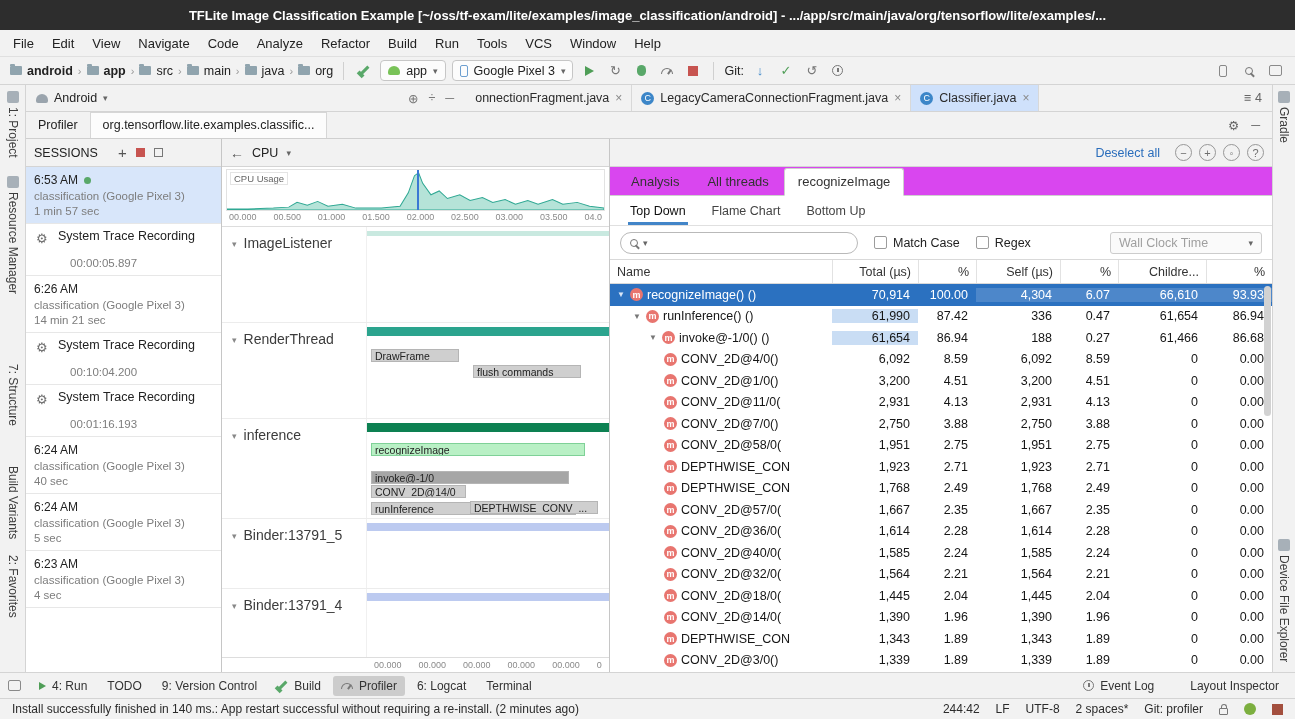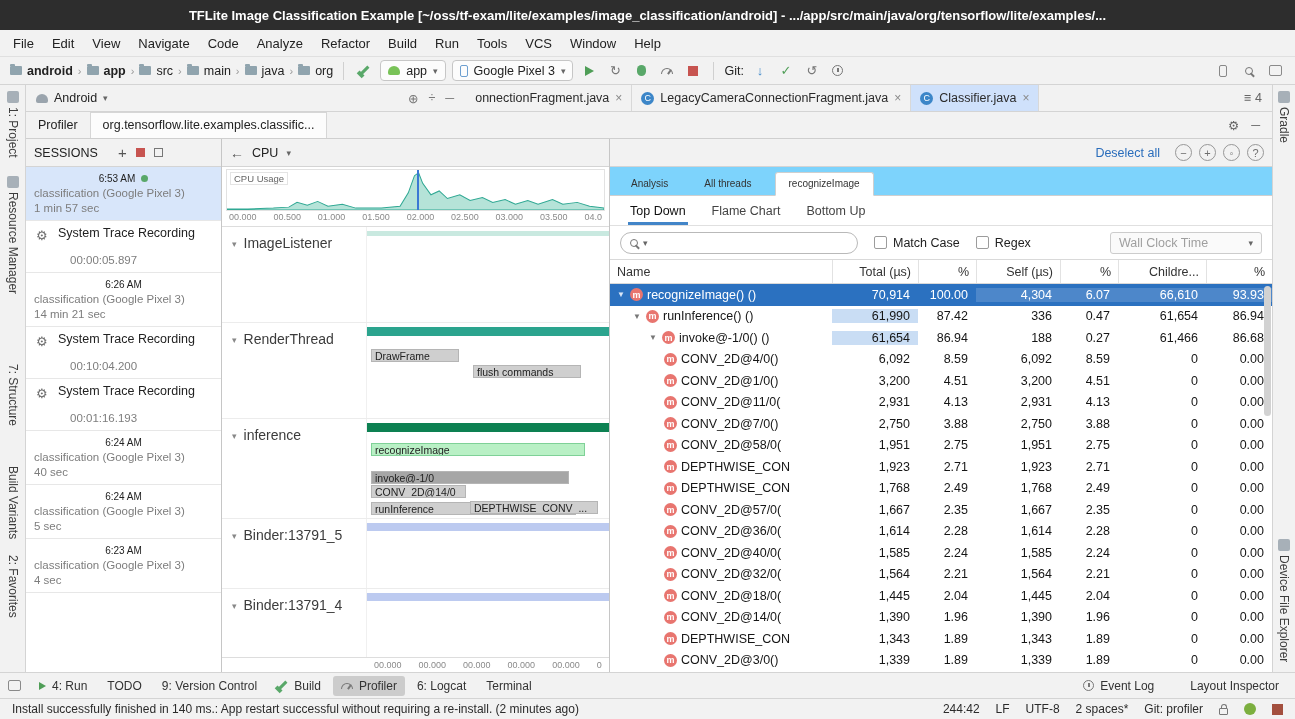--- a/index.html
+++ b/index.html
@@ -69,21 +69,21 @@
 
   
   .sessions { width:196px; border-right:1px solid #c6c6c6; display:flex; flex-direction:column; background:#fff; }
   .sess-icons { display:flex; align-items:center; gap:9px; margin-left:12px; }
   .sq-red { width:9px; height:9px; background:#c75450; }
   .sq-out { width:9px; height:9px; border:1.5px solid #777; }
   .plus { font-size:15px; color:#555; line-height:10px; }
   .sess-list { flex:1; overflow:hidden; }
   .sess-item { padding:6px 8px; border-bottom:1px solid #e7e7e7; }
   .sess-item.selected { background:#d8e6fa; }
-  .sess-time { font-size:10px; color:#222; display:flex; align-items:center; gap:6px;justify-content:center; }
+  .sess-time { font-size:12px; color:#222; display:flex; align-items:center; gap:6px; }
   .live-dot { width:7px; height:7px; border-radius:50%; background:#59a869; }
   .sess-sub { font-size:11.5px; color:#7d7d7d; margin-top:3px; }
   .sess-child { padding:5px 8px 6px 32px; border-bottom:1px solid #e7e7e7; position:relative; }
   .sess-child .gear { position:absolute; left:10px; top:7px; color:#6e6e6e; font-size:13px; }
   .child-label { font-size:12.5px; color:#222; }
   .child-val { font-size:11.5px; color:#7d7d7d; margin-top:14px; padding-left:12px; }
 
   
   .cpu { width:388px; border-right:1px solid #c6c6c6; display:flex; flex-direction:column; background:#fff; }
   .back-ico { color:#555; font-size:14px; }
@@ -101,21 +101,21 @@
   .chip { position:absolute; height:13px; line-height:12px; font-size:10.5px; color:#222; padding:0 3px;
     background:#cfcfcf; border:1px solid #b5b5b5; overflow:hidden; white-space:nowrap; }
   .bottom-ticks { height:15px; border-top:1px solid #ddd; display:flex; gap:17px; padding-left:152px; align-items:center; font-size:9px; color:#8a8a8a; }
 
   
   .analysis { flex:1; display:flex; flex-direction:column; background:#fff; min-width:0; }
   .an-head { justify-content:flex-end; gap:7px; }
   .link { color:#2a6dbb; margin-right:8px; cursor:pointer; }
   .circ { width:17px; height:17px; border-radius:50%; border:1.5px solid #979797; color:#6e6e6e; font-size:11px;
     display:flex; align-items:center; justify-content:center; }
-  .an-tabs { height:29px; background:#7dd3fc; border-bottom:1px solid #cfcfcf; display:flex; align-items:flex-end; padding-left:8px; gap:10px; font-size:10px; }
+  .an-tabs { height:29px; background:#d946ef; border-bottom:1px solid #cfcfcf; display:flex; align-items:flex-end; padding-left:8px; gap:2px; font-size:13px; }
   .an-tab { padding:5px 13px 6px; color:#333; }
   .an-tab.sel { background:#fff; border:1px solid #cfcfcf; border-bottom:1px solid #fff; margin-bottom:-1px; border-radius:3px 3px 0 0; }
   .an-subtabs { height:30px; background:#fff; border-bottom:1px solid #e0e0e0; display:flex; gap:6px; padding:0 10px; font-size:12.5px; }
   .sub { padding:8px 10px 0; color:#444; position:relative; }
   .sub.sel { color:#101010; }
   .sub.sel::after { content:''; position:absolute; left:8px; right:8px; bottom:0; height:3px; background:#4285c8; }
   .an-filter { height:33px; display:flex; align-items:center; gap:16px; padding:0 10px; }
   .searchbox { width:238px; height:22px; border:1px solid #b9b9b9; border-radius:12px; display:flex; align-items:center; gap:5px; padding:0 9px; background:#fff; }
   .searchbox input { border:none; outline:none; flex:1; font-size:12px; font-family:inherit; background:transparent; }
   .cb { display:flex; align-items:center; gap:6px; font-size:12.5px; color:#222; }

